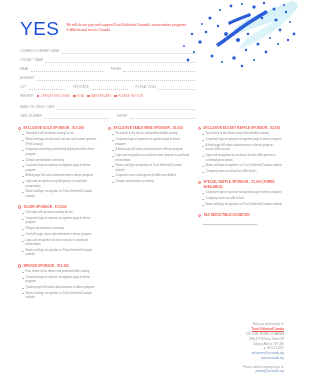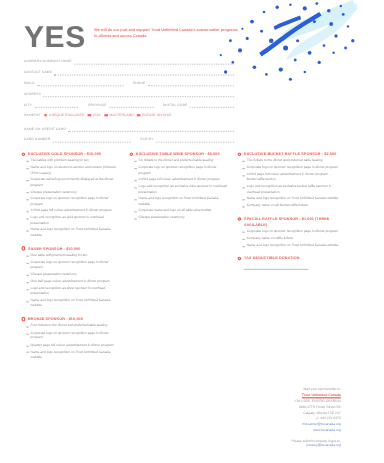--- a/index.html
+++ b/index.html
@@ -18,22 +18,22 @@
     overflow: hidden; pointer-events: none;
   }
   .splash svg { display: block; width: 100%; height: 100%; }
 
   
   .header {
     position: absolute; left: 20px; top: 19px;
     display: flex; align-items: flex-start; gap: 7px;
   }
   .yes-word {
-    font-size: 25px; font-weight: 700; letter-spacing: 0.5px;
-    color: #737373; line-height: 1; white-space: nowrap;
+    font-size: 19px; font-weight: 400; letter-spacing: 0.5px;
+    color: #1d4ed8; line-height: 1; white-space: nowrap;
   }
   .yes-sub {
     font-size: 3.1px; line-height: 1.5; color: #f0706a;
     width: 120px; padding-top: 4px; font-weight: 600;
   }
 
   
   .form { position: absolute; left: 20px; top: 45px; width: 175px; }
   .frow { display: flex; align-items: flex-end; height: 9px; gap: 2px; }
   .flabel {

